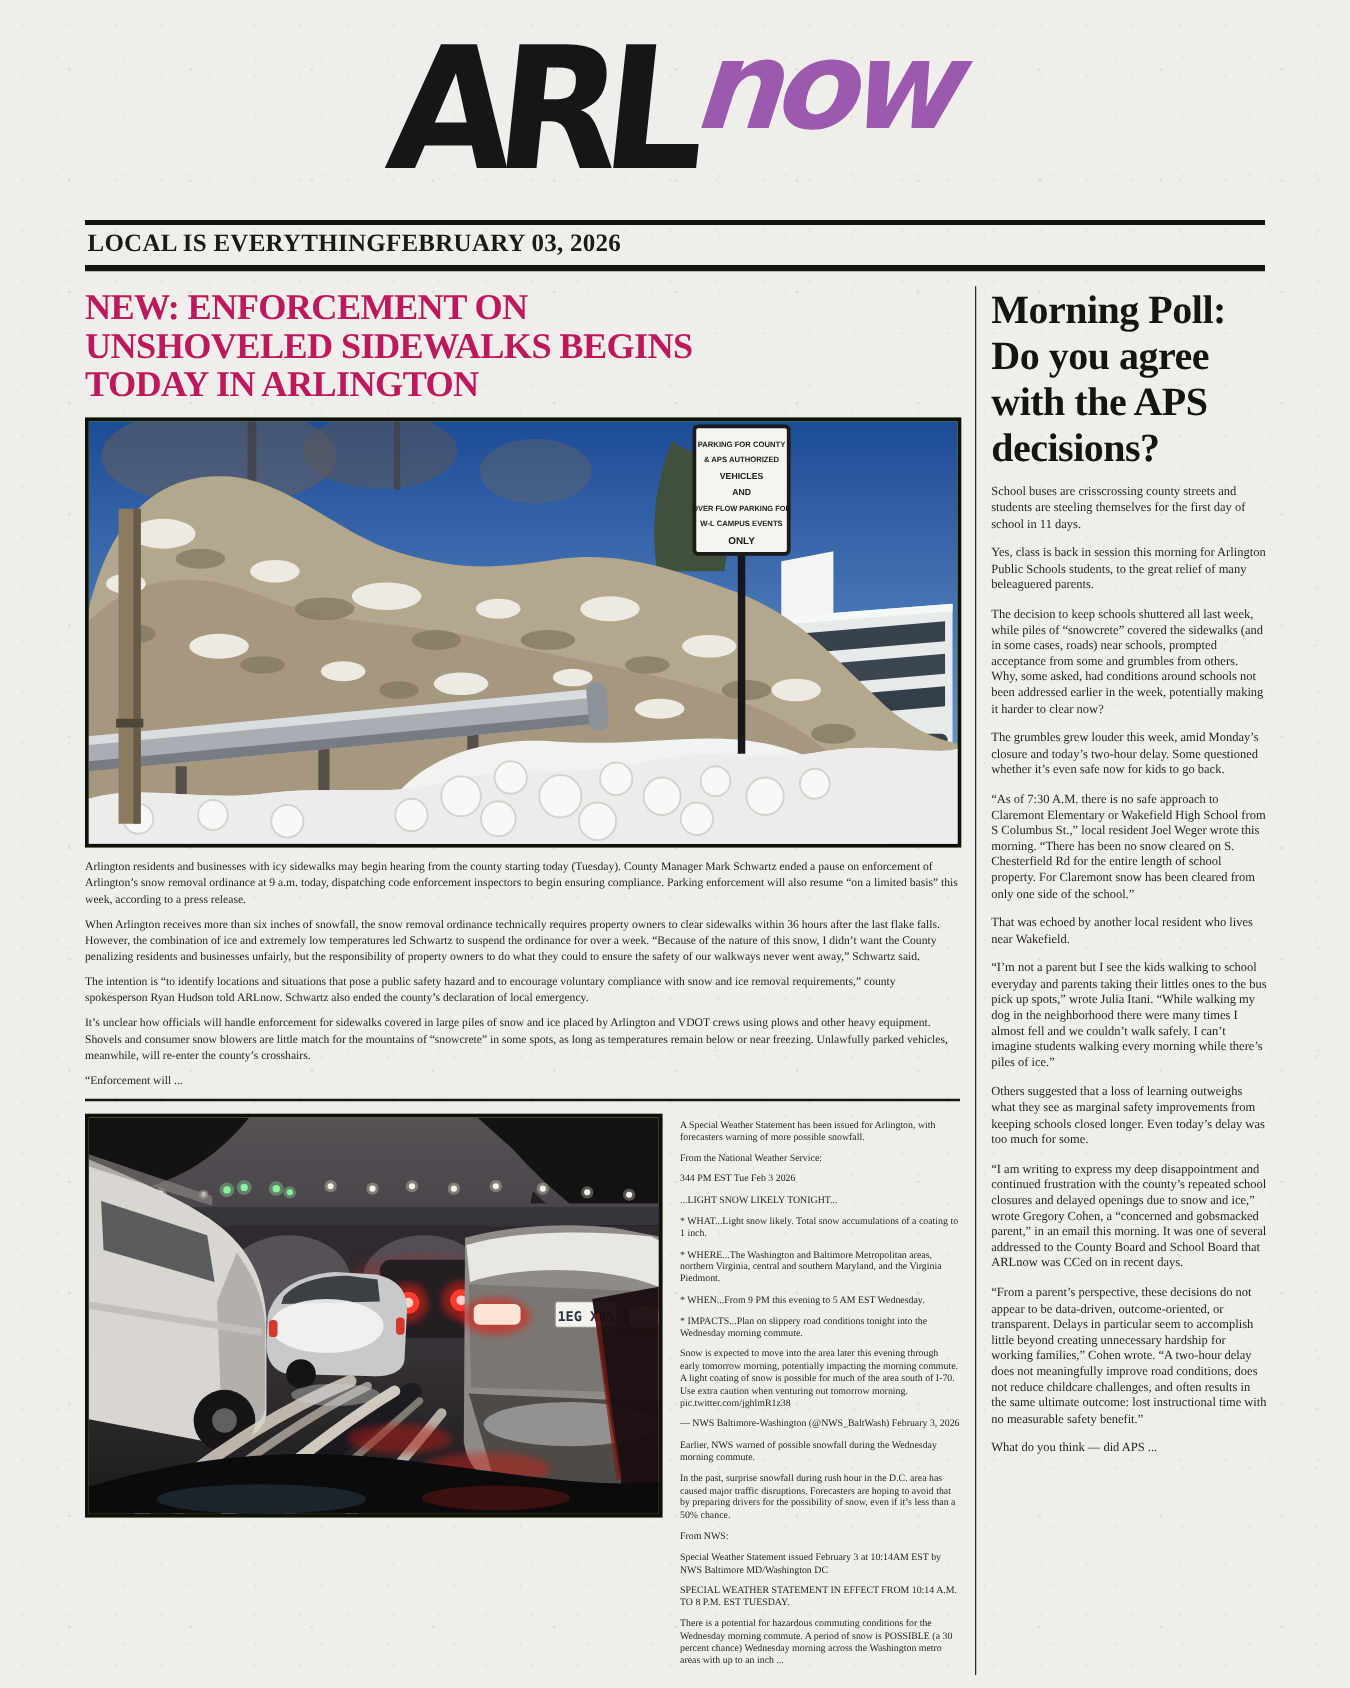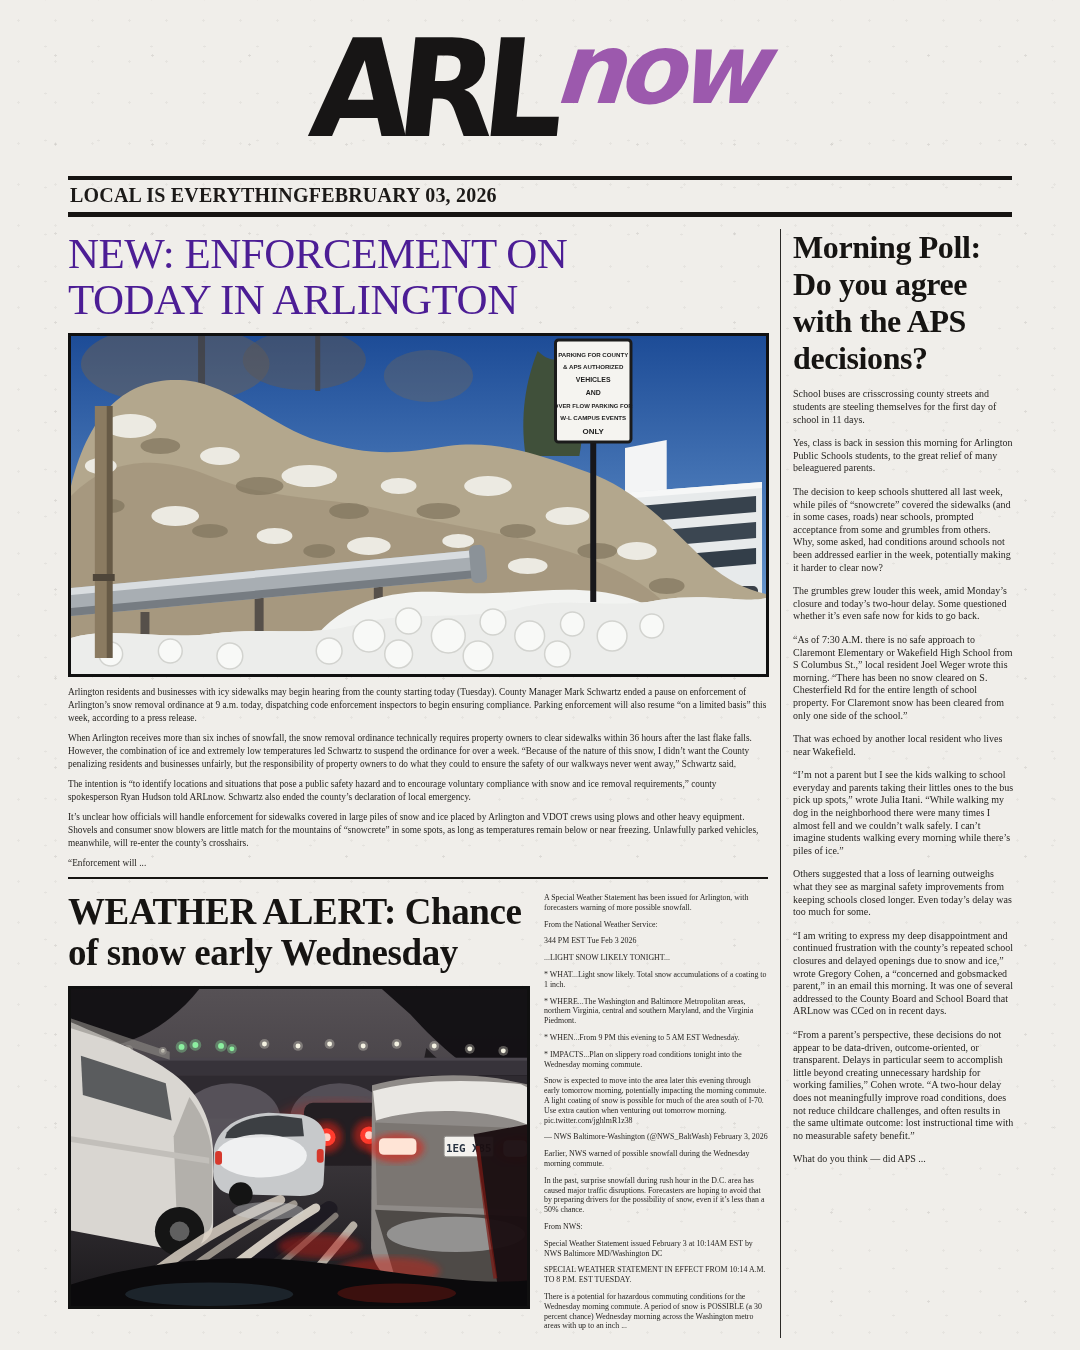--- a/index.html
+++ b/index.html
@@ -30,21 +30,21 @@
   }
   .rule-top { border-top:4px solid #161412; margin-top:2px; }
   .tagline-row { display:flex; align-items:baseline;
     padding:4px 2px 5px 2px; font-weight:bold; font-size:20px; letter-spacing:0.2px; }
   .rule-bottom { border-top:5px solid #161412; }
   
   .content { display:flex; margin-top:12px; padding:0 66px 0 68px; }
   .main-col { width:713px; padding-right:12px; border-right:1.5px solid #2b2927; }
   .side-col { width:233px; padding-left:12px; }
   
-  .lead-headline { font-weight:normal; font-size:43px; line-height:1.07; letter-spacing:-0.5px; color:#4c1d95; margin:2px 0 10px 0; }
+  .lead-headline { font-weight:bold; font-size:29px; line-height:1.07; letter-spacing:-0.5px; color:#be185d; margin:2px 0 10px 0; }
   .photo-frame { border:3px solid #101010; display:inline-block; line-height:0; background:#84cc16; }
   .lead-body { margin-top:8px; }
   .lead-body p { font-size:9.3px; line-height:13px; margin-bottom:7px; color:#211f1c; }
   .article-rule { border:none; border-top:2.5px solid #161412; margin:5px 0 10px 0; }
   
   .weather-row { display:flex; gap:14px; }
   .weather-left { width:462px; flex:none; }
   .weather-headline { font-weight:bold; font-size:37px; line-height:1.12; letter-spacing:-0.4px; color:#161412; margin:2px 0 12px 0; }
   .nws-col { flex:1; padding-top:4px; }
   .nws-col p { font-size:7.9px; line-height:9.8px; margin-bottom:7px; color:#211f1c; }
@@ -67,20 +67,21 @@
   </div>
   <div class="rule-bottom"></div>
 </header>
 
 <div class="content">
 
   <div class="main-col">
 
     <h1 class="lead-headline">
       <div>NEW: ENFORCEMENT ON</div>
+      <div>UNSHOVELED SIDEWALKS BEGINS</div>
       <div>TODAY IN ARLINGTON</div>
     </h1>
 
     <div class="photo-frame">
       
       <svg width="695" height="338" viewBox="0 0 700 338" preserveAspectRatio="none">
         <defs>
           <linearGradient id="sky" x1="0" y1="0" x2="0" y2="1">
             <stop offset="0" stop-color="#1d4c97"></stop>
               <stop offset="0.7" stop-color="#5d8cc6"></stop>
@@ -207,24 +208,20 @@
       <p>The intention is “to identify locations and situations that pose a public safety hazard and to encourage voluntary compliance with snow and ice removal requirements,” county spokesperson Ryan Hudson told ARLnow. Schwartz also ended the county’s declaration of local emergency.</p>
       <p>It’s unclear how officials will handle enforcement for sidewalks covered in large piles of snow and ice placed by Arlington and VDOT crews using plows and other heavy equipment. Shovels and consumer snow blowers are little match for the mountains of “snowcrete” in some spots, as long as temperatures remain below or near freezing. Unlawfully parked vehicles, meanwhile, will re-enter the county’s crosshairs.</p>
       <p>“Enforcement will ...</p>
     </div>
 
     <hr class="article-rule">
 
     
     <div class="weather-row">
       <div class="weather-left">
-        <h2 class="weather-headline">
-          <div>WEATHER ALERT: Chance</div>
-          <div>of snow early Wednesday</div>
-        </h2>
         <div class="photo-frame">
           
           <svg width="456" height="317" viewBox="0 0 462 323" preserveAspectRatio="none">
             <defs>
               <linearGradient id="night" x1="0" y1="0" x2="0" y2="1">
                 <stop offset="0" stop-color="#565155"></stop>
                   <stop offset="0.35" stop-color="#454045"></stop>
                   <stop offset="1" stop-color="#1b191c"></stop>
               </linearGradient>
               <filter id="b3">

